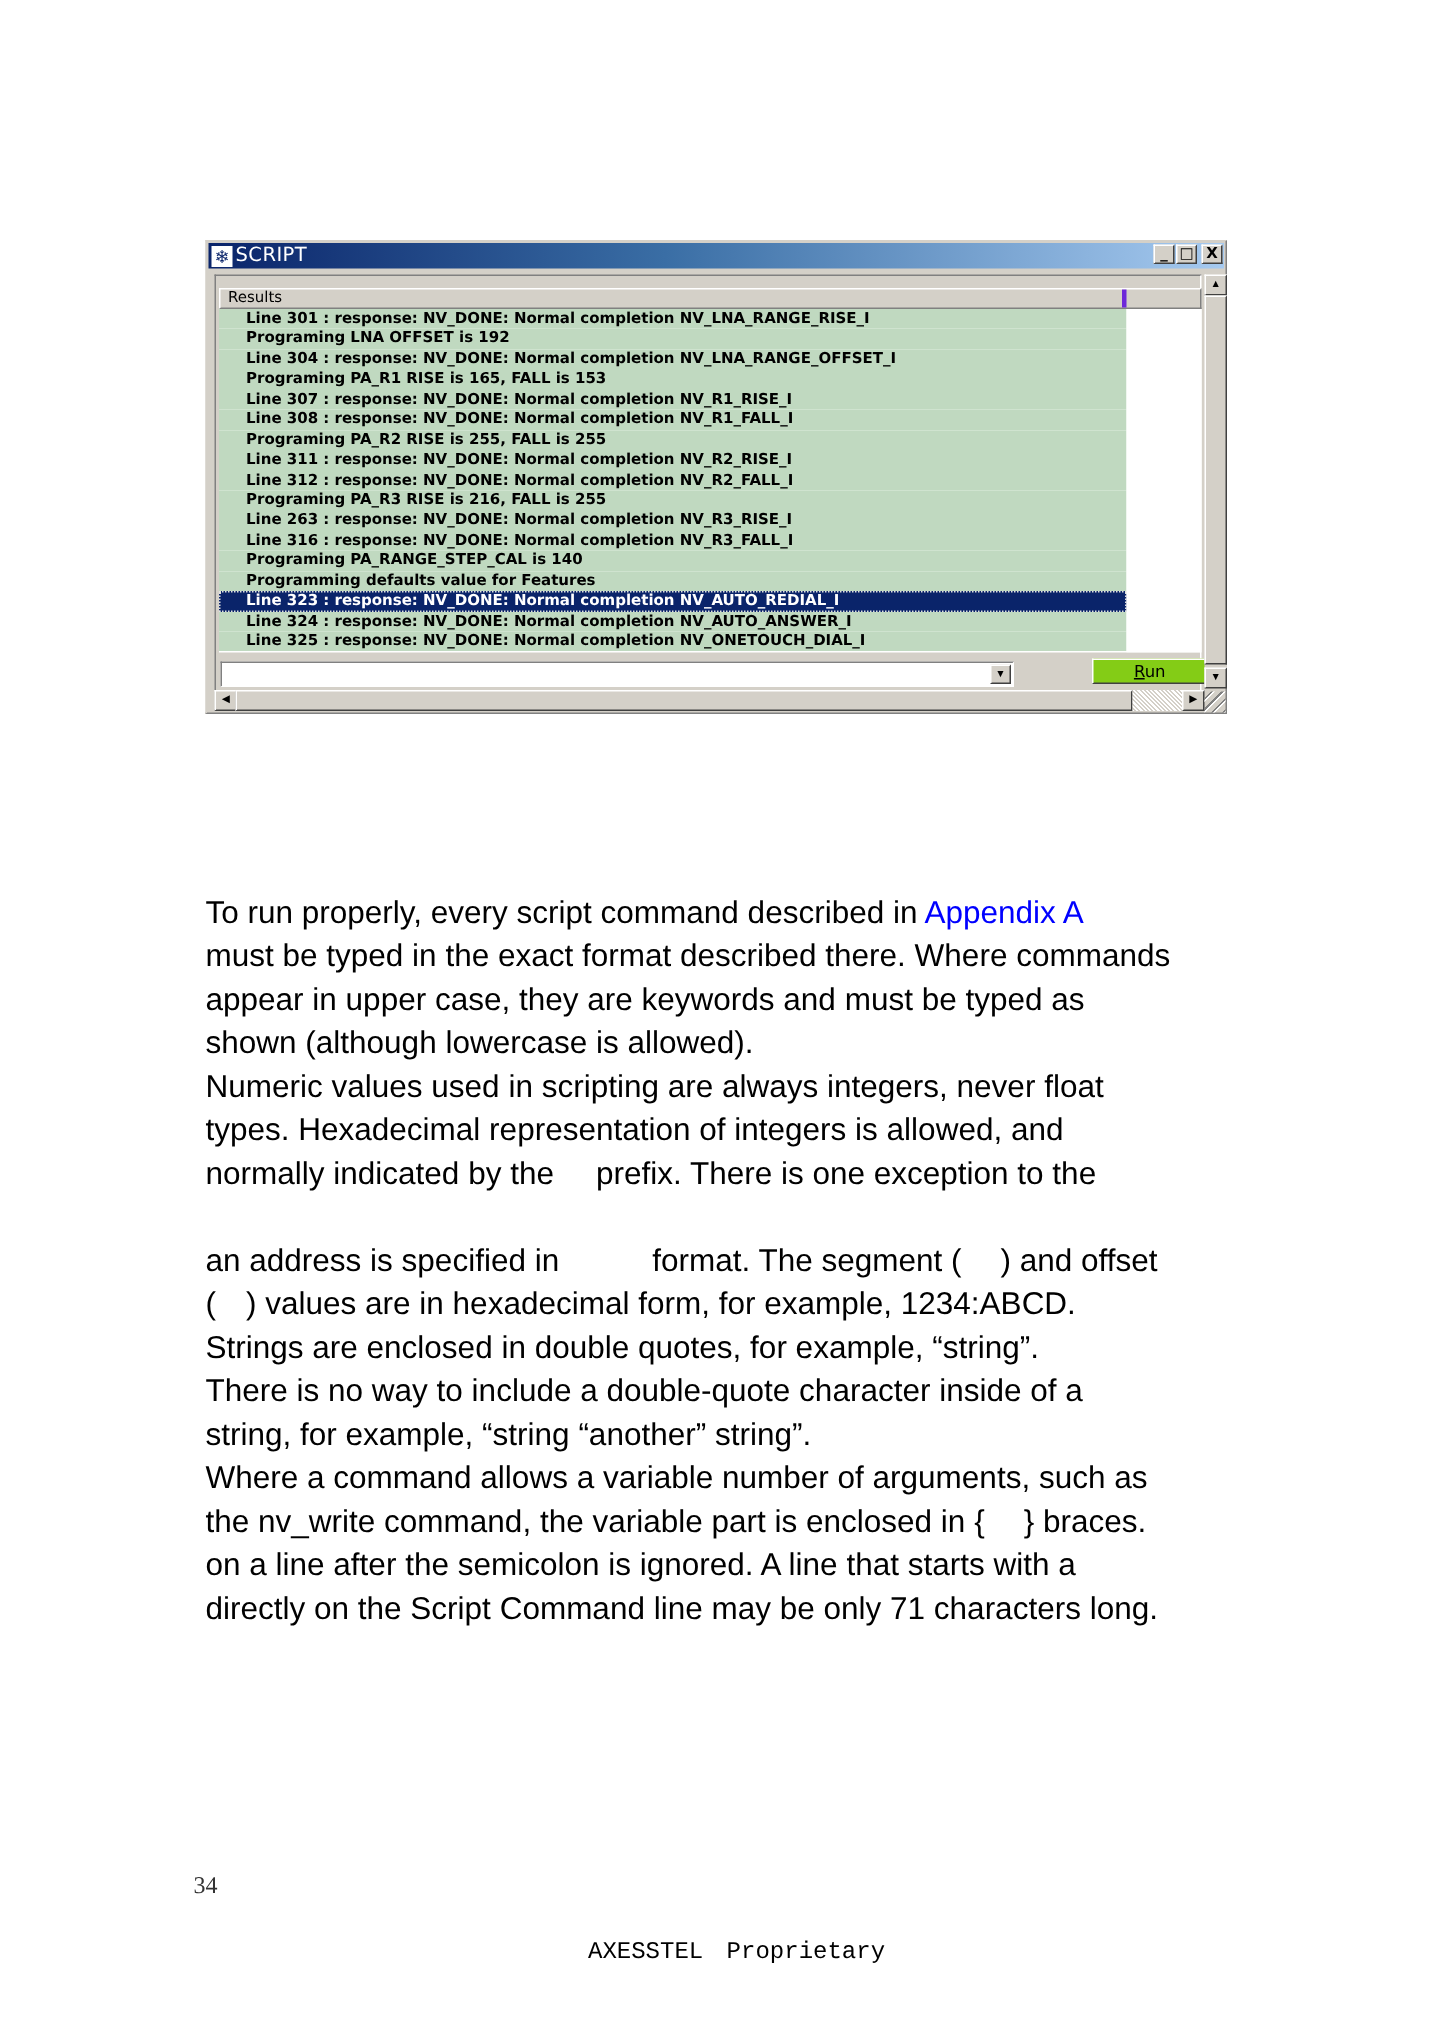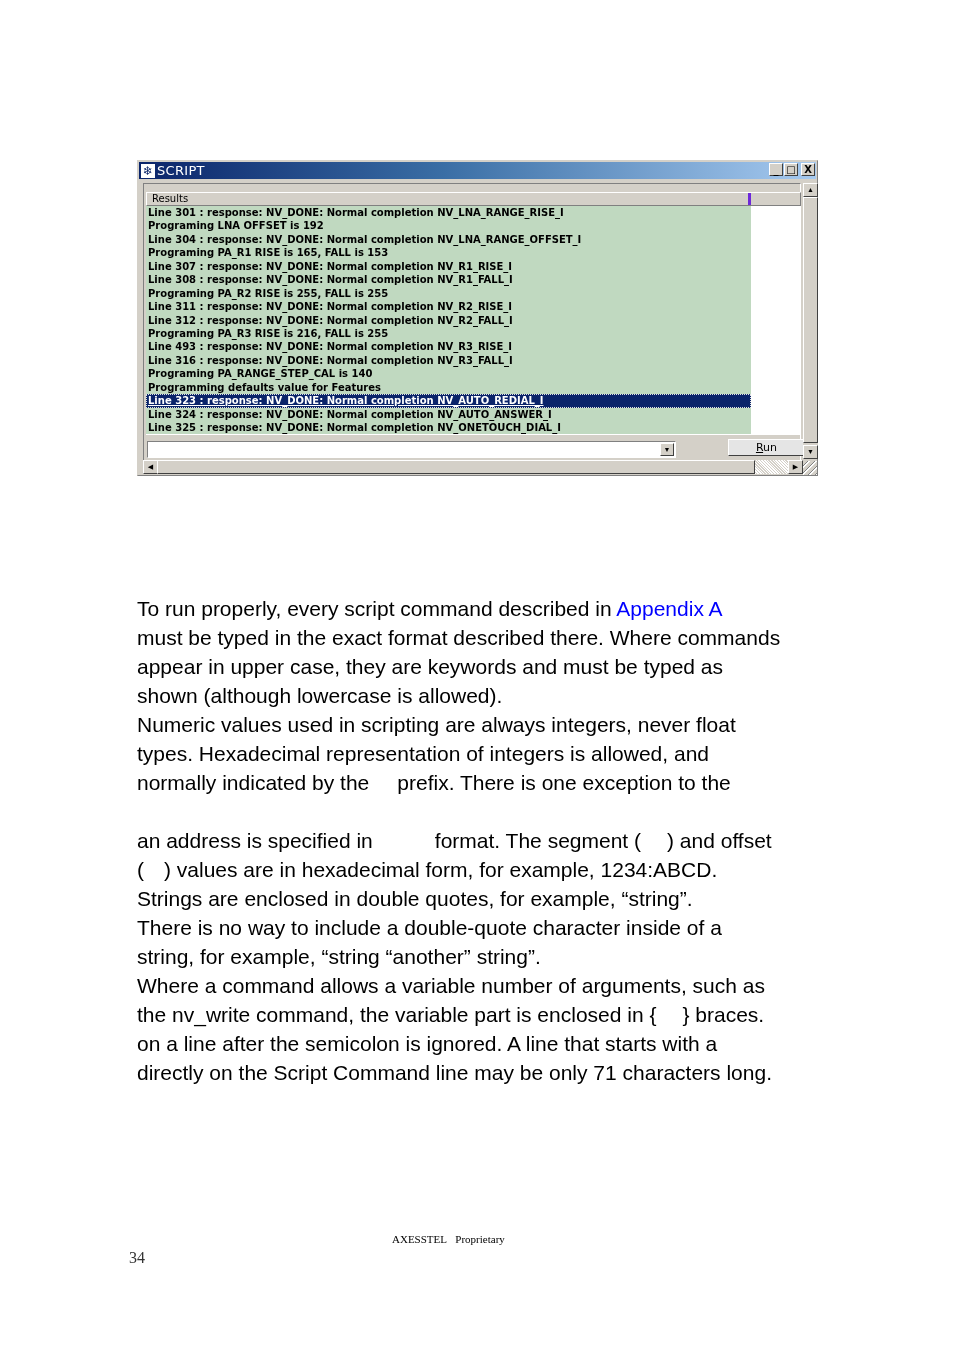--- a/index.html
+++ b/index.html
@@ -51,40 +51,40 @@
       padding-left: 5px; box-sizing: border-box; color: #000;
       font-family: "DejaVu Sans", sans-serif;
     }
     .results-list {
       position: absolute; left: 8px; top: 45px; width: 655px; height: 229px;
       background: #fff; overflow: hidden;
     }
     .row {
       width: 605px; height: 13.45px; background: #c0d9c0;
       font-family: "DejaVu Sans", sans-serif; font-weight: bold; font-size: 10px;
-      line-height: 13.45px; padding-left: 2px; box-sizing: border-box;
+      line-height: 13.45px; padding-left: 18px; box-sizing: border-box;
       white-space: nowrap; color: #000; overflow: hidden;
     }
-    .row.selected { background: #0a246a; color: #fff; outline: 1px dotted #e0e0e0; outline-offset: -1px; text-decoration: underline; }
+    .row.selected { background: #0a246a; color: #fff; outline: 1px dotted #e0e0e0; outline-offset: -1px; }
     .results-list .whitefill { position: absolute; left: 605px; top: 0; right: 0; bottom: 0; background: #fff; }
 
     .cmd-combo {
       position: absolute; left: 9px; top: 280px; width: 529px; height: 17px;
       background: #fff; box-sizing: border-box;
       border: 1px solid; border-color: #808080 #fff #fff #808080;
     }
     .combo-arrow {
       position: absolute; right: 1px; top: 1px; width: 14px; height: 13px;
       background: #d4d0c8; box-sizing: border-box; border: 1px solid;
       border-color: #fff #404040 #404040 #fff; font-size: 7px; line-height: 11px;
       text-align: center; color: #000;
     }
     .run-btn {
       position: absolute; left: 590px; top: 278px; width: 77px; height: 17px;
-      background: #e5e5e5; box-sizing: border-box; border: 1px solid;
+      background: #84cc16; box-sizing: border-box; border: 1px solid;
       border-color: #fff #404040 #404040 #fff; font-size: 11px; line-height: 15px;
       text-align: center; font-family: "DejaVu Sans", sans-serif; color: #000;
     }
     .run-btn .ul { text-decoration: underline; }
 
     
     .vscroll {
       position: absolute; left: 665px; top: 22px; width: 15px; height: 276px;
       background: #d4d0c8;
     }
@@ -119,22 +119,22 @@
     .doc {
       position: absolute; left: 137px; top: 594px; width: 600px;
       font-family: "Liberation Sans", sans-serif; font-size: 21px; line-height: 29px;
       color: #000;
     }
     .doc p { margin: 0; white-space: nowrap; }
     .doc .link { color: #0000ff; }
     .doc .gap { display: inline-block; }
     .doc .blank { height: 29px; }
     .footer {
-      position: absolute; left: 392px; top: 1233px; font-size: 11px;
-      font-family: Liberation Serif, serif; word-spacing: 6px;
+      position: absolute; left: 392px; top: 1292px; font-size: 16px;
+      font-family: Liberation Mono, monospace; word-spacing: 6px;
     }
     .pagenum {
       position: absolute; left: 129px; top: 1249px; font-size: 16px;
       font-family: "Liberation Serif", serif; color: #333;
     }
   </style>
 </head>
 <body>
 
 <div class="win">
@@ -160,21 +160,21 @@
         <div class="row">Line 301 : response: NV_DONE: Normal completion NV_LNA_RANGE_RISE_I</div>
         <div class="row">Programing LNA OFFSET is 192</div>
         <div class="row">Line 304 : response: NV_DONE: Normal completion NV_LNA_RANGE_OFFSET_I</div>
         <div class="row">Programing PA_R1 RISE is 165, FALL is 153</div>
         <div class="row">Line 307 : response: NV_DONE: Normal completion NV_R1_RISE_I</div>
         <div class="row">Line 308 : response: NV_DONE: Normal completion NV_R1_FALL_I</div>
         <div class="row">Programing PA_R2 RISE is 255, FALL is 255</div>
         <div class="row">Line 311 : response: NV_DONE: Normal completion NV_R2_RISE_I</div>
         <div class="row">Line 312 : response: NV_DONE: Normal completion NV_R2_FALL_I</div>
         <div class="row">Programing PA_R3 RISE is 216, FALL is 255</div>
-        <div class="row">Line 493 : response: NV_DONE: Normal completion NV_R3_RISE_I</div>
+        <div class="row">Line 263 : response: NV_DONE: Normal completion NV_R3_RISE_I</div>
         <div class="row">Line 316 : response: NV_DONE: Normal completion NV_R3_FALL_I</div>
         <div class="row">Programing PA_RANGE_STEP_CAL is 140</div>
         <div class="row">Programming defaults value for Features</div>
         <div class="row selected">Line 323 : response: NV_DONE: Normal completion NV_AUTO_REDIAL_I</div>
         <div class="row">Line 324 : response: NV_DONE: Normal completion NV_AUTO_ANSWER_I</div>
         <div class="row">Line 325 : response: NV_DONE: Normal completion NV_ONETOUCH_DIAL_I</div>
       </div>
   </div>
 
   <div class="cmd-combo">

